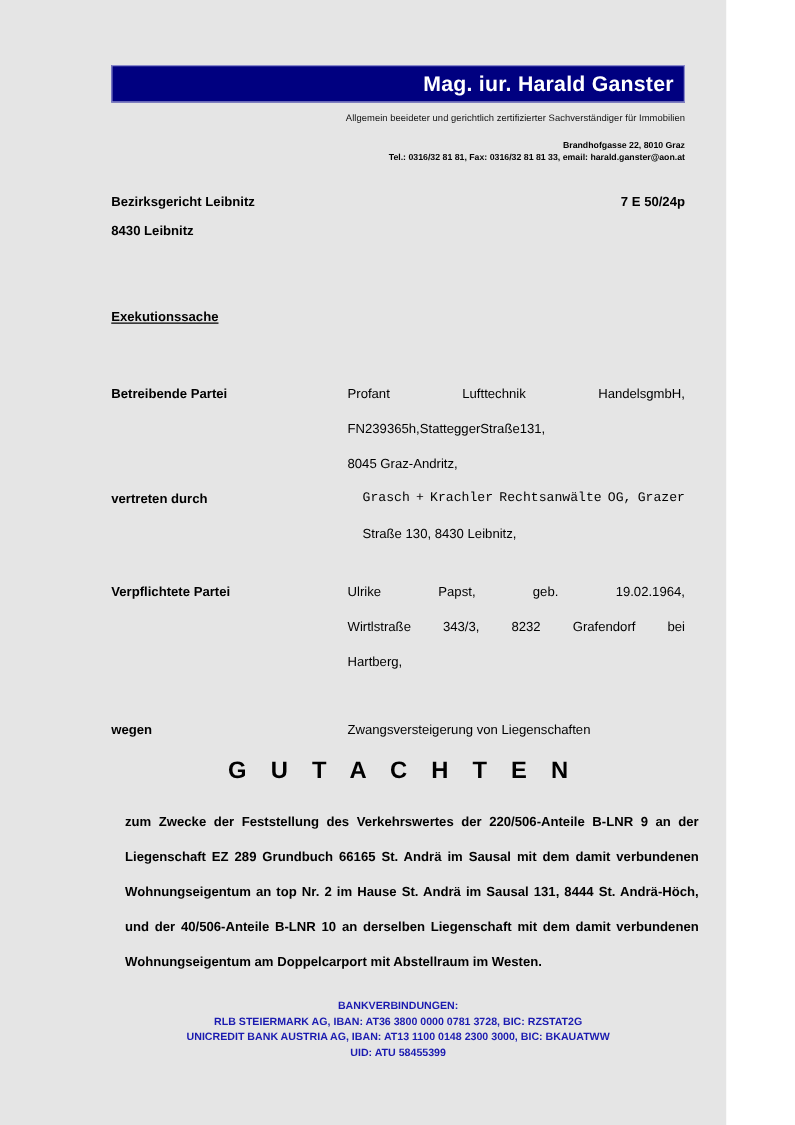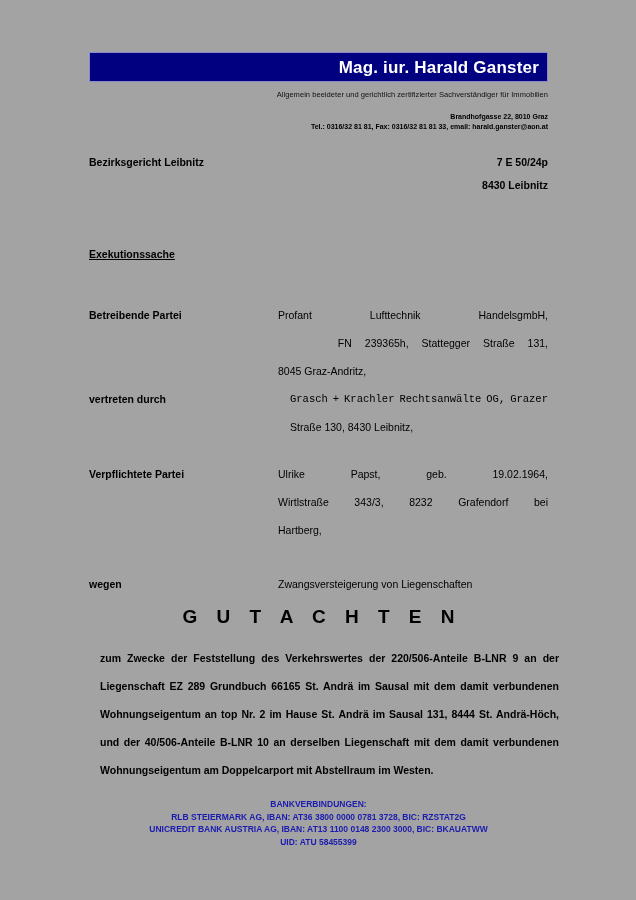--- a/index.html
+++ b/index.html
@@ -12,23 +12,23 @@
     height: 900px;
     position: relative;
     font-family: "Liberation Sans", sans-serif;
     color: #000000;
     overflow: hidden;
   }
 
   .page {
     position: absolute;
     left: 0; top: 0;
-    width: 636px;
+    width: 581px;
     height: 900px;
-    background: #a3a3a3;
+    background: #e5e5e5;
   }
 
   
   .letterhead {
     position: absolute;
     left: 89px;
     top: 52px;
     width: 459px;
   }
   .title-bar {
@@ -67,21 +67,20 @@
 
   
   .addressee {
     position: absolute;
     left: 89px;
     top: 151px;
     width: 459px;
     font-size: 10.5px;
     font-weight: bold;
     line-height: 23px;
-    text-align: right;
   }
   .addressee .row1 {
     display: flex;
     justify-content: space-between;
   }
 
   
   .section-heading {
     position: absolute;
     left: 89px;
@@ -189,21 +188,21 @@
   <div class="parties">
 
     <div class="party-row">
       <div class="party-label">Betreibende Partei</div>
       <div class="party-value">
         <div style="display: flex; justify-content: space-between; white-space: nowrap;">
             <span>Profant</span>
             <span>Lufttechnik</span>
             <span>HandelsgmbH,</span>
           </div>
-        <div style="display: flex; justify-content: flex-end; white-space: nowrap; gap: 13px;">
+        <div style="display: flex; justify-content: flex-start; white-space: nowrap;">
             <span>FN</span>
             <span>239365h,</span>
             <span>Stattegger</span>
             <span>Straße</span>
             <span>131,</span>
           </div>
         <div>8045 Graz-Andritz,</div>
       </div>
     </div>
 

